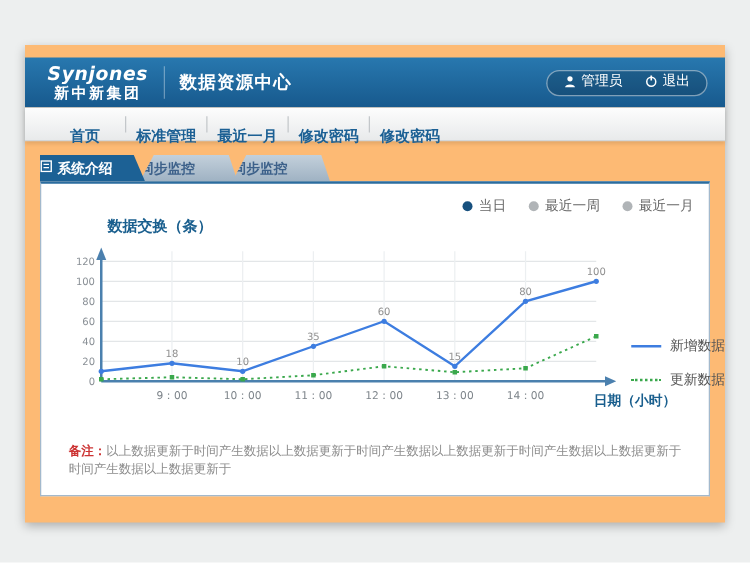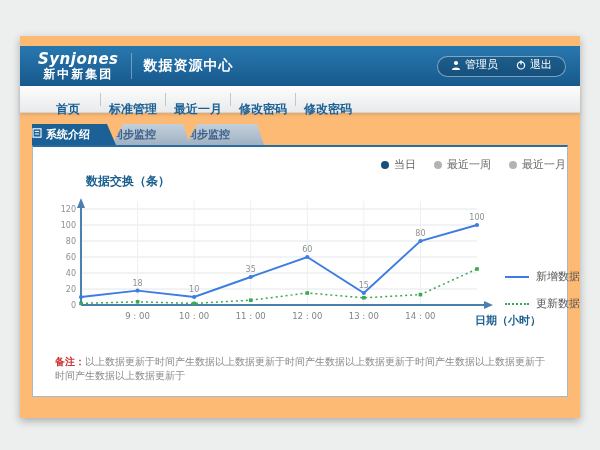--- a/index.html
+++ b/index.html
@@ -68,21 +68,21 @@
     color:#3d618a;
     clip-path:polygon(11px 0,calc(100% - 7px) 0,100% 100%,0 100%);
     z-index:1;
   }
   
   .content-panel {
     position:absolute; left:12px; top:109px; width:536px; height:252px;
     background:#fff;
     border:1px solid #a3b9cc; border-top:2px solid #2b6c9e;
   }
-  .radio-group { position:absolute; top:10px; right:1px; display:flex; gap:18px; }
+  .radio-group { position:absolute; top:10px; right:12px; display:flex; gap:18px; }
   .radio-opt { display:flex; align-items:center; gap:5px; font-size:11px; color:#666; cursor:pointer; }
   .radio-dot { width:8px; height:8px; border-radius:50%; background:#b0b4b7; }
   .radio-opt.selected .radio-dot { background:#17507e; }
   .chart-ylabel { position:absolute; left:30px; top:26px; font-size:12px; font-weight:bold; color:#1a5f8e;margin-left:23px; }
   .chart-wrap { position:absolute; left:14px; top:44px; width:512px; height:150px; }
   .chart-xlabel { position:absolute; left:428px; top:122px; font-size:11px; font-weight:bold; color:#1a5f8e; white-space:nowrap; }
   .chart-legend { position:absolute; left:458px; top:78px; }
   .legend-row { display:flex; align-items:center; gap:7px; margin-bottom:12px; }
   .legend-line-solid { width:24px; height:0; border-top:2px solid #3d7de0; }
   .legend-line-dotted { width:24px; height:0; border-top:2px dotted #3aa84c; }

